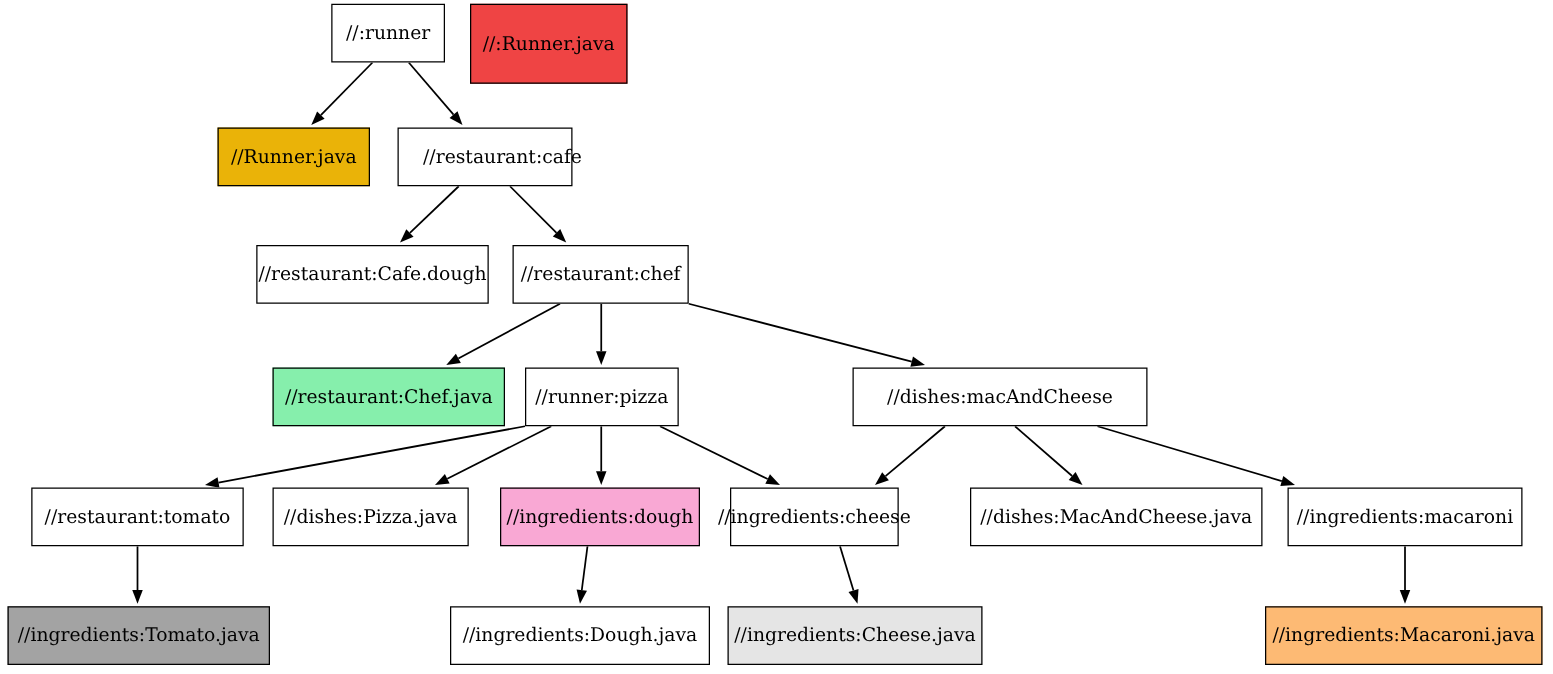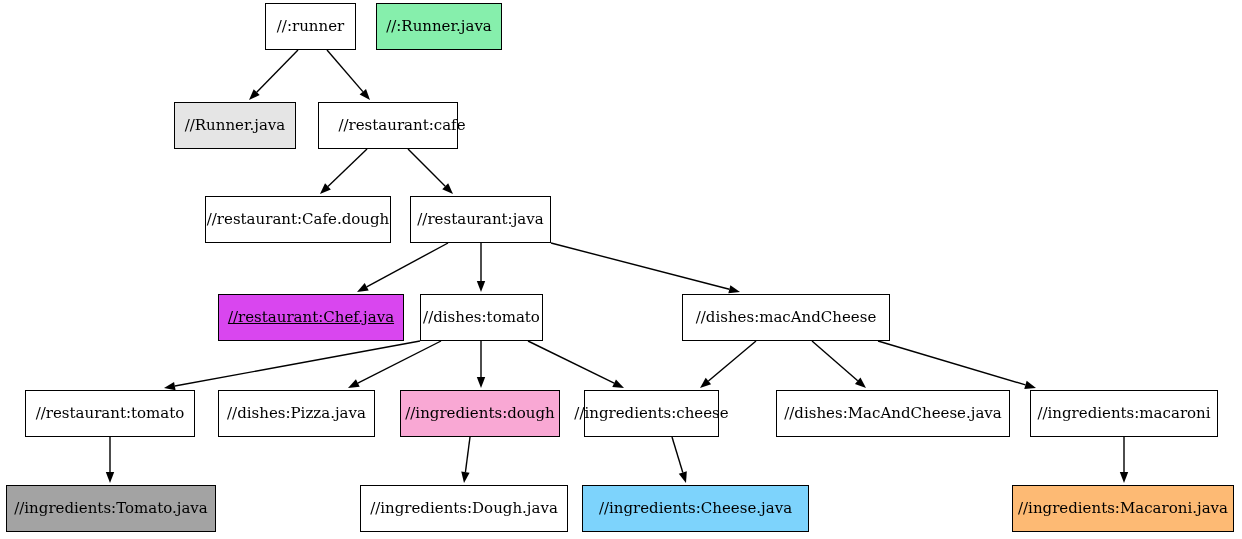--- a/index.html
+++ b/index.html
@@ -118,42 +118,42 @@
       <g>
         <line x1="1124" y1="437" x2="1124" y2="472" stroke="#000000" stroke-width="1.4"></line>
         <polygon points="1119.8,472 1128.2,472 1124,483" fill="#000000"></polygon>
       </g>
     </svg>
 
   <div id="node-layer">
       <div class="graph-node" style="left: 265px; top: 3px; width: 91px; height: 47px; border-color: rgb(0, 0, 0); background: rgb(255, 255, 255);">
         <span class="node-label" style="font-size: 15px;">//:runner</span>
       </div>
-      <div class="graph-node" style="left: 376px; top: 3px; width: 126px; height: 47px; border-color: rgb(0, 0, 0); background: #86efac;">
+      <div class="graph-node" style="left: 376px; top: 3px; width: 126px; height: 64px; border-color: rgb(0, 0, 0); background: #ef4444;">
         <span class="node-label" style="font-size: 15px;">//:Runner.java</span>
       </div>
-      <div class="graph-node" style="left: 174px; top: 102px; width: 122px; height: 47px; border-color: rgb(0, 0, 0); background: #e5e5e5;">
+      <div class="graph-node" style="left: 174px; top: 102px; width: 122px; height: 47px; border-color: rgb(0, 0, 0); background: #eab308;">
         <span class="node-label" style="font-size: 15px;">//Runner.java</span>
       </div>
       <div class="graph-node" style="left: 318px; top: 102px; width: 140px; height: 47px; border-color: rgb(0, 0, 0); background: rgb(255, 255, 255); padding-left: 28px;">
         <span class="node-label" style="font-size: 15px;">//restaurant:cafe</span>
       </div>
       <div class="graph-node" style="left: 205px; top: 196px; width: 186px; height: 47px; border-color: rgb(0, 0, 0); background: rgb(255, 255, 255);">
         <span class="node-label" style="font-size: 15px;">//restaurant:Cafe.dough</span>
       </div>
       <div class="graph-node" style="left: 410px; top: 196px; width: 141px; height: 47px; border-color: rgb(0, 0, 0); background: rgb(255, 255, 255);">
-        <span class="node-label" style="font-size: 15px;">//restaurant:java</span>
+        <span class="node-label" style="font-size: 15px;">//restaurant:chef</span>
       </div>
-      <div class="graph-node" style="left: 218px; top: 294px; width: 186px; height: 47px; border-color: rgb(0, 0, 0); background: #d946ef; text-decoration: underline;">
+      <div class="graph-node" style="left: 218px; top: 294px; width: 186px; height: 47px; border-color: rgb(0, 0, 0); background: #86efac;">
         <span class="node-label" style="font-size: 15px;">//restaurant:Chef.java</span>
       </div>
       <div class="graph-node" style="left: 420px; top: 294px; width: 123px; height: 47px; border-color: rgb(0, 0, 0); background: rgb(255, 255, 255);">
-        <span class="node-label" style="font-size: 15px;">//dishes:tomato</span>
+        <span class="node-label" style="font-size: 15px;">//runner:pizza</span>
       </div>
-      <div class="graph-node" style="left: 682px; top: 294px; width: 208px; height: 47px; border-color: rgb(0, 0, 0); background: rgb(255, 255, 255);">
+      <div class="graph-node" style="left: 682px; top: 294px; width: 236px; height: 47px; border-color: rgb(0, 0, 0); background: rgb(255, 255, 255);">
         <span class="node-label" style="font-size: 15px;">//dishes:macAndCheese</span>
       </div>
       <div class="graph-node" style="left: 25px; top: 390px; width: 170px; height: 47px; border-color: rgb(0, 0, 0); background: rgb(255, 255, 255);">
         <span class="node-label" style="font-size: 15px;">//restaurant:tomato</span>
       </div>
       <div class="graph-node" style="left: 218px; top: 390px; width: 157px; height: 47px; border-color: rgb(0, 0, 0); background: rgb(255, 255, 255);">
         <span class="node-label" style="font-size: 15px;">//dishes:Pizza.java</span>
       </div>
       <div class="graph-node" style="left: 400px; top: 390px; width: 160px; height: 47px; border-color: rgb(0, 0, 0); background: #f9a8d4;">
         <span class="node-label" style="font-size: 15px;">//ingredients:dough</span>
@@ -166,21 +166,21 @@
       </div>
       <div class="graph-node" style="left: 1030px; top: 390px; width: 188px; height: 47px; border-color: rgb(0, 0, 0); background: rgb(255, 255, 255);">
         <span class="node-label" style="font-size: 15px;">//ingredients:macaroni</span>
       </div>
       <div class="graph-node" style="left: 6px; top: 485px; width: 210px; height: 47px; border-color: rgb(0, 0, 0); background: #a3a3a3;">
         <span class="node-label" style="font-size: 15px;">//ingredients:Tomato.java</span>
       </div>
       <div class="graph-node" style="left: 360px; top: 485px; width: 208px; height: 47px; border-color: rgb(0, 0, 0); background: rgb(255, 255, 255);">
         <span class="node-label" style="font-size: 15px;">//ingredients:Dough.java</span>
       </div>
-      <div class="graph-node" style="left: 582px; top: 485px; width: 227px; height: 47px; border-color: rgb(0, 0, 0); background: #7dd3fc;">
+      <div class="graph-node" style="left: 582px; top: 485px; width: 204px; height: 47px; border-color: rgb(0, 0, 0); background: #e5e5e5;">
         <span class="node-label" style="font-size: 15px;">//ingredients:Cheese.java</span>
       </div>
       <div class="graph-node" style="left: 1012px; top: 485px; width: 222px; height: 47px; border-color: rgb(0, 0, 0); background: #fdba74;">
         <span class="node-label" style="font-size: 15px;">//ingredients:Macaroni.java</span>
       </div>
     </div>
 
 </div>
 
 </body></html>

